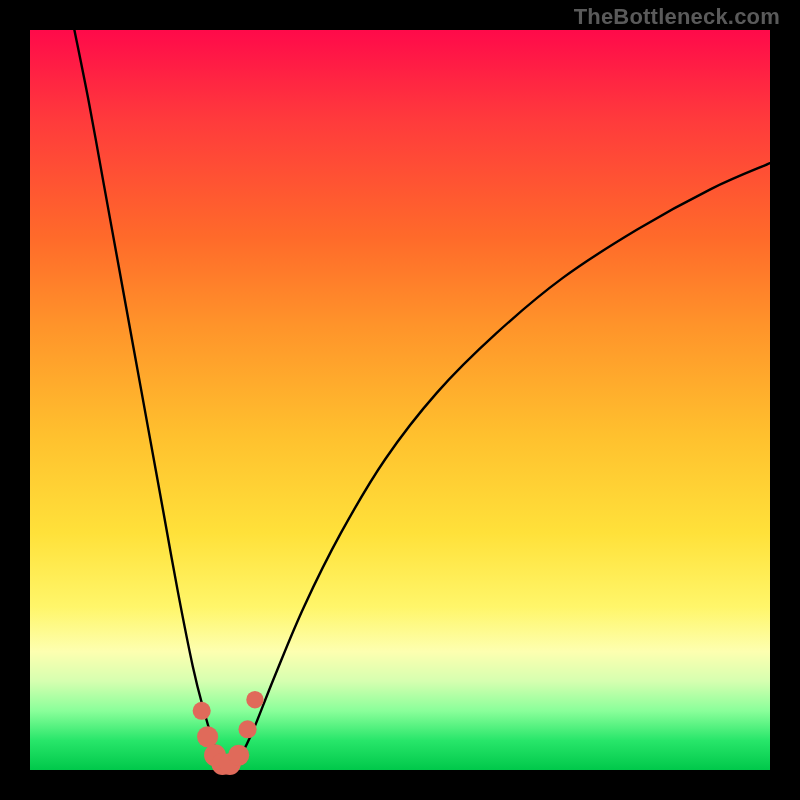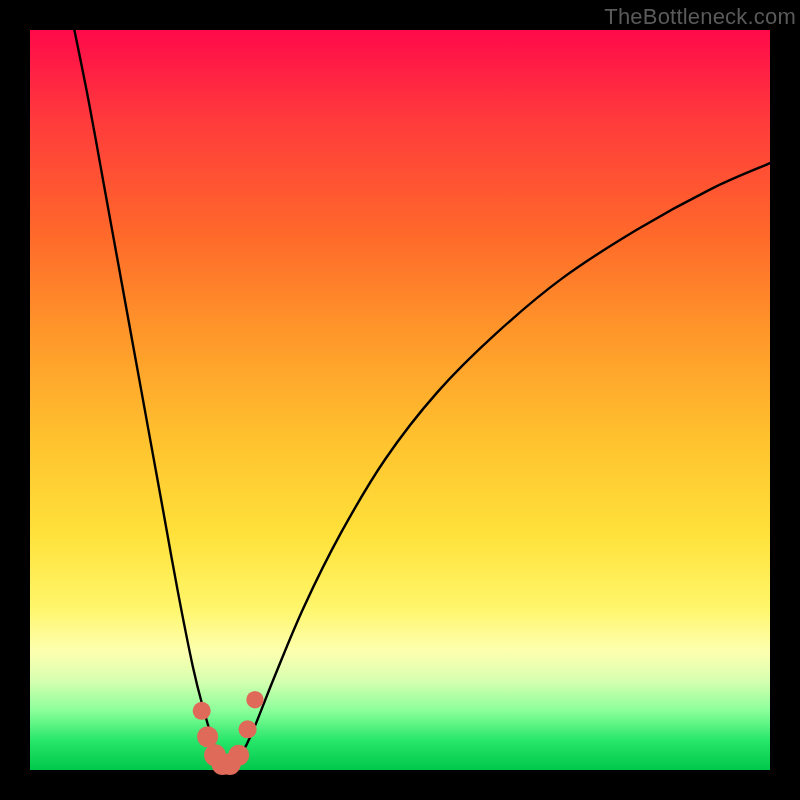--- a/index.html
+++ b/index.html
@@ -37,24 +37,24 @@
       #fdffb0 84%,
       #d6ffb0 88%,
       #8aff9a 92%,
       #28e66a 96%,
       #00c84a 100%
     );
   }
   .watermark {
     position: absolute;
     top: 4px;
-    right: 4px;
+    right: 20px;
     color: #5a5a5a;
     font-size: 22px;
-    font-weight: 400;
+    font-weight: 700;
     letter-spacing: 0.2px;
     user-select: none;
   }
   svg.curves {
     position: absolute;
     left: 0;
     top: 0;
     width: 740px;
     height: 740px;
     overflow: visible;

